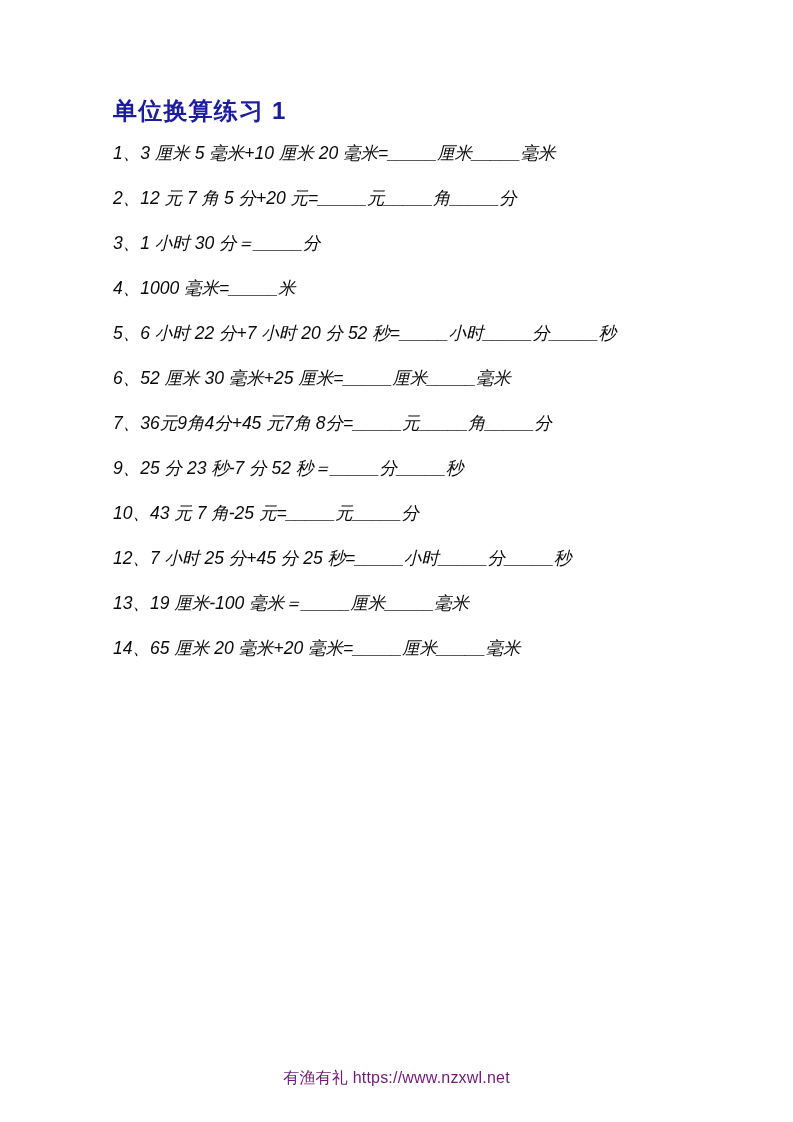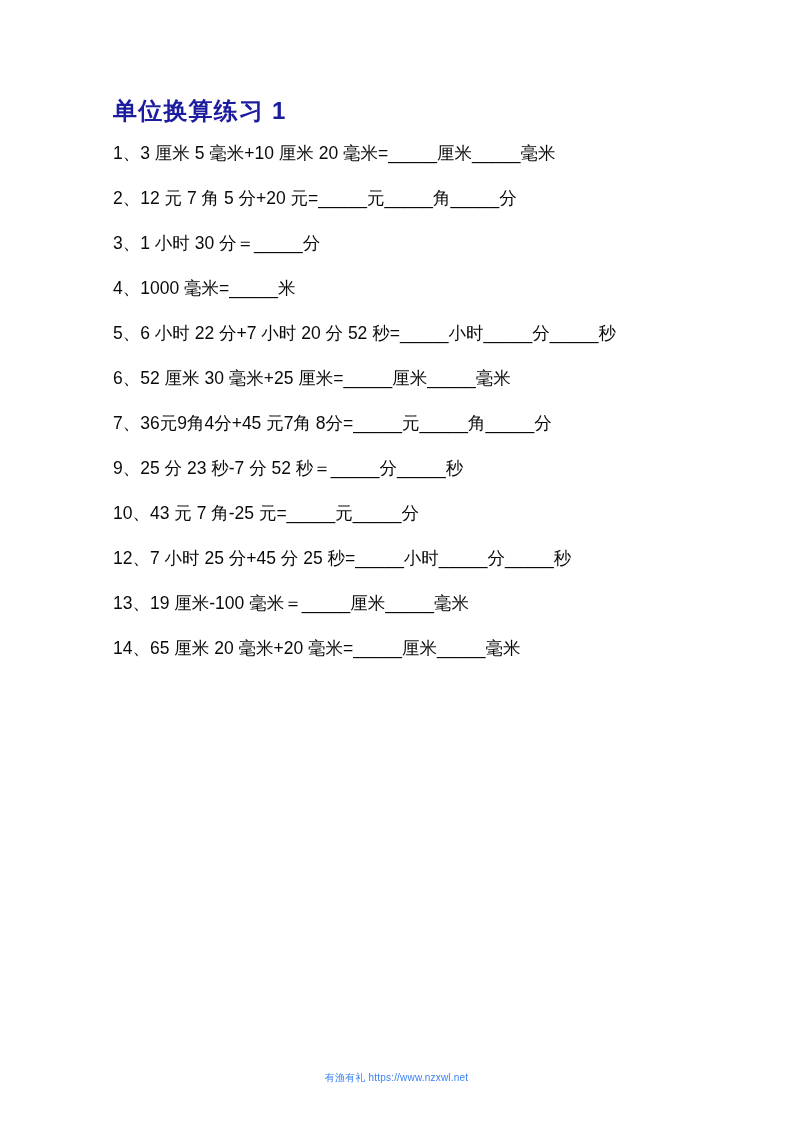--- a/index.html
+++ b/index.html
@@ -35,40 +35,41 @@
     font-weight: bold;
     letter-spacing: 1.2px;
     line-height: 30px;
     margin: 0 0 9px 0;
     white-space: nowrap;
   }
   .q-list {
     list-style: none;
     margin: 0;
     padding: 0;
+    font-style: italic;
   }
   .q-item {
     color: #0a0a0a;
     font-size: 17.5px;
     line-height: 37px;
     margin: 0 0 8px 0;
     word-break: break-all;
     text-align: left;
   }
   .q-item:last-child {
     margin-bottom: 0;
   }
   .footer-watermark {
     position: absolute;
     left: 0;
     top: 1068px;
     width: 793px;
     text-align: center;
-    color: #3b82f6;
-    font-size: 10px;
+    color: #701a75;
+    font-size: 16px;
     line-height: 20px;
     letter-spacing: 0.2px;
   }
 </style>
 </head>
 <body>
 
 <div class="page">
 
   <div class="content">

